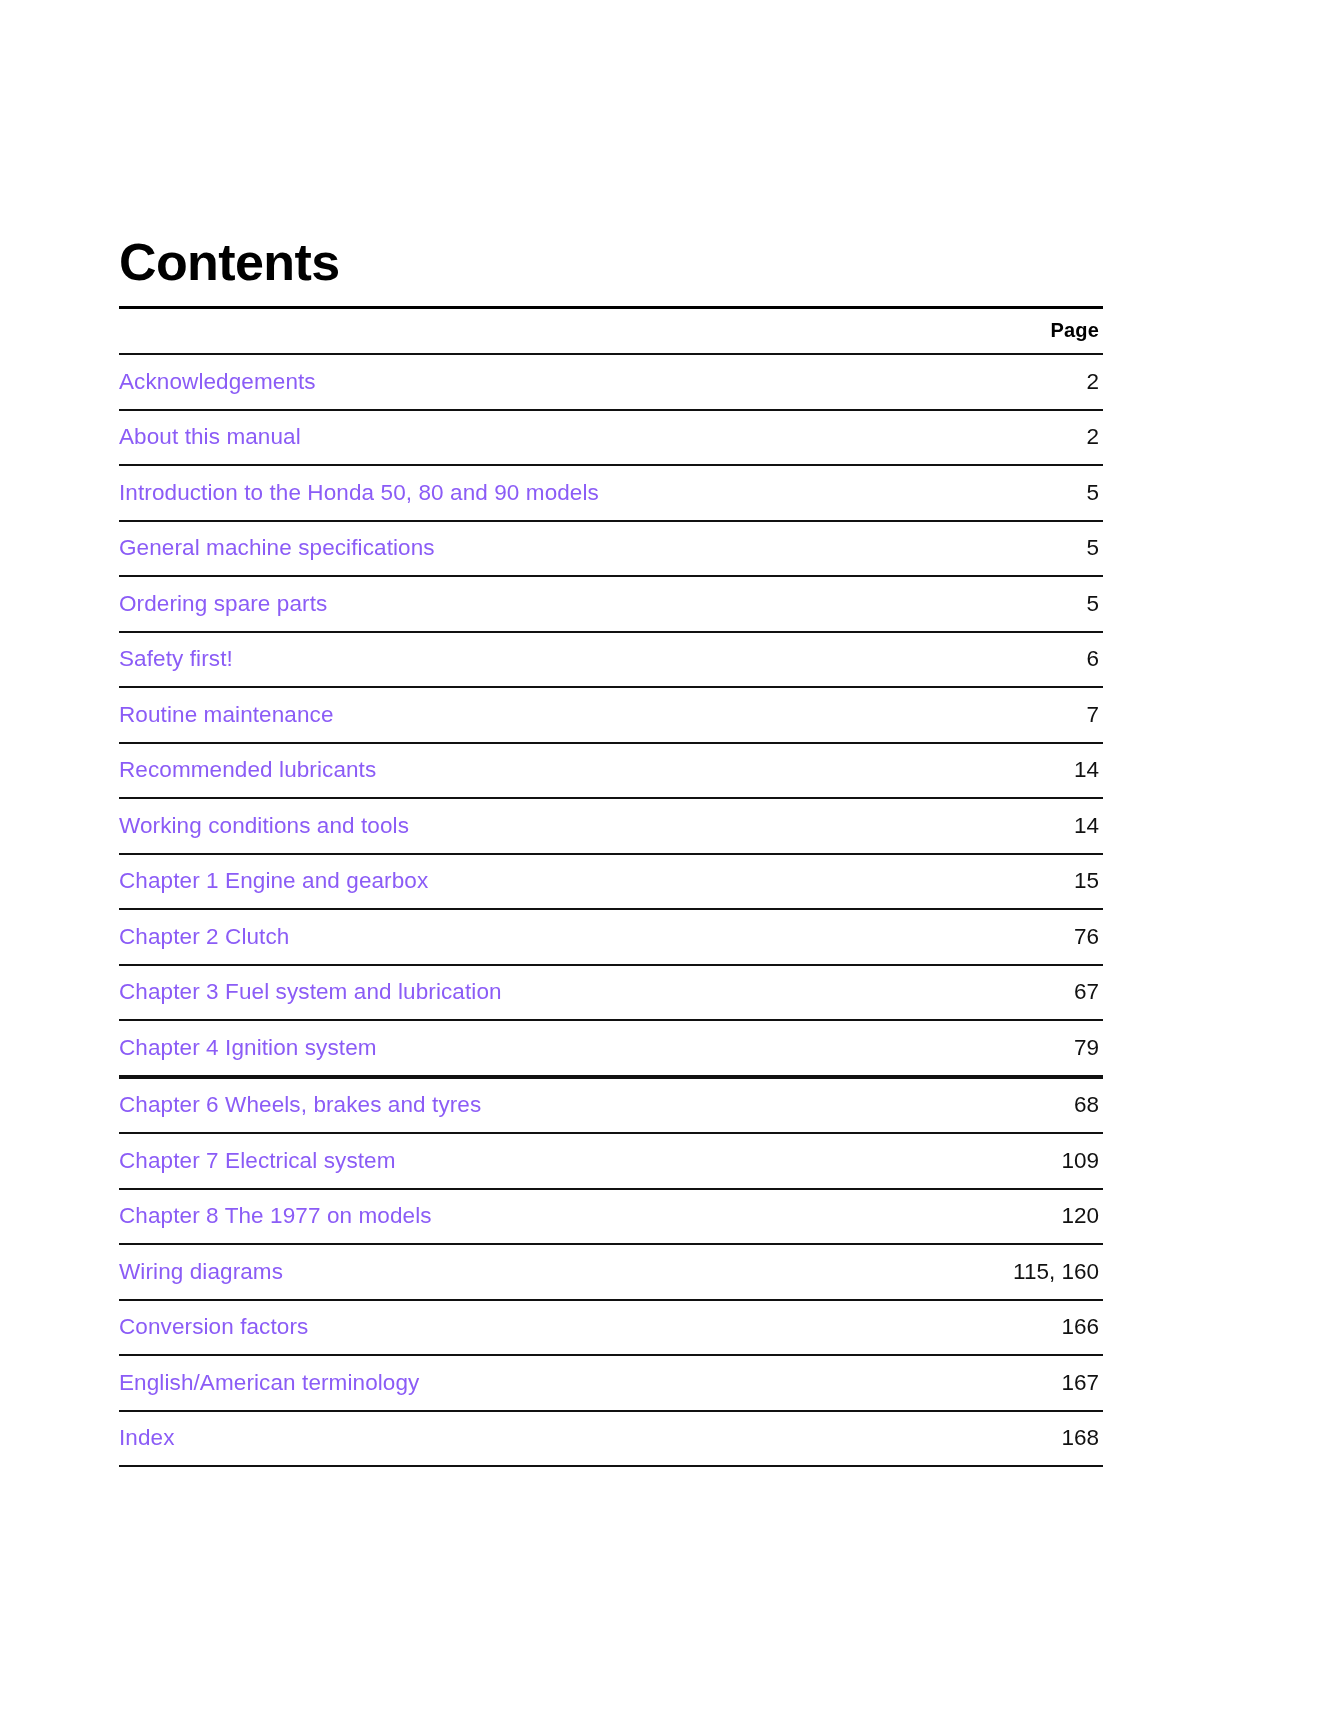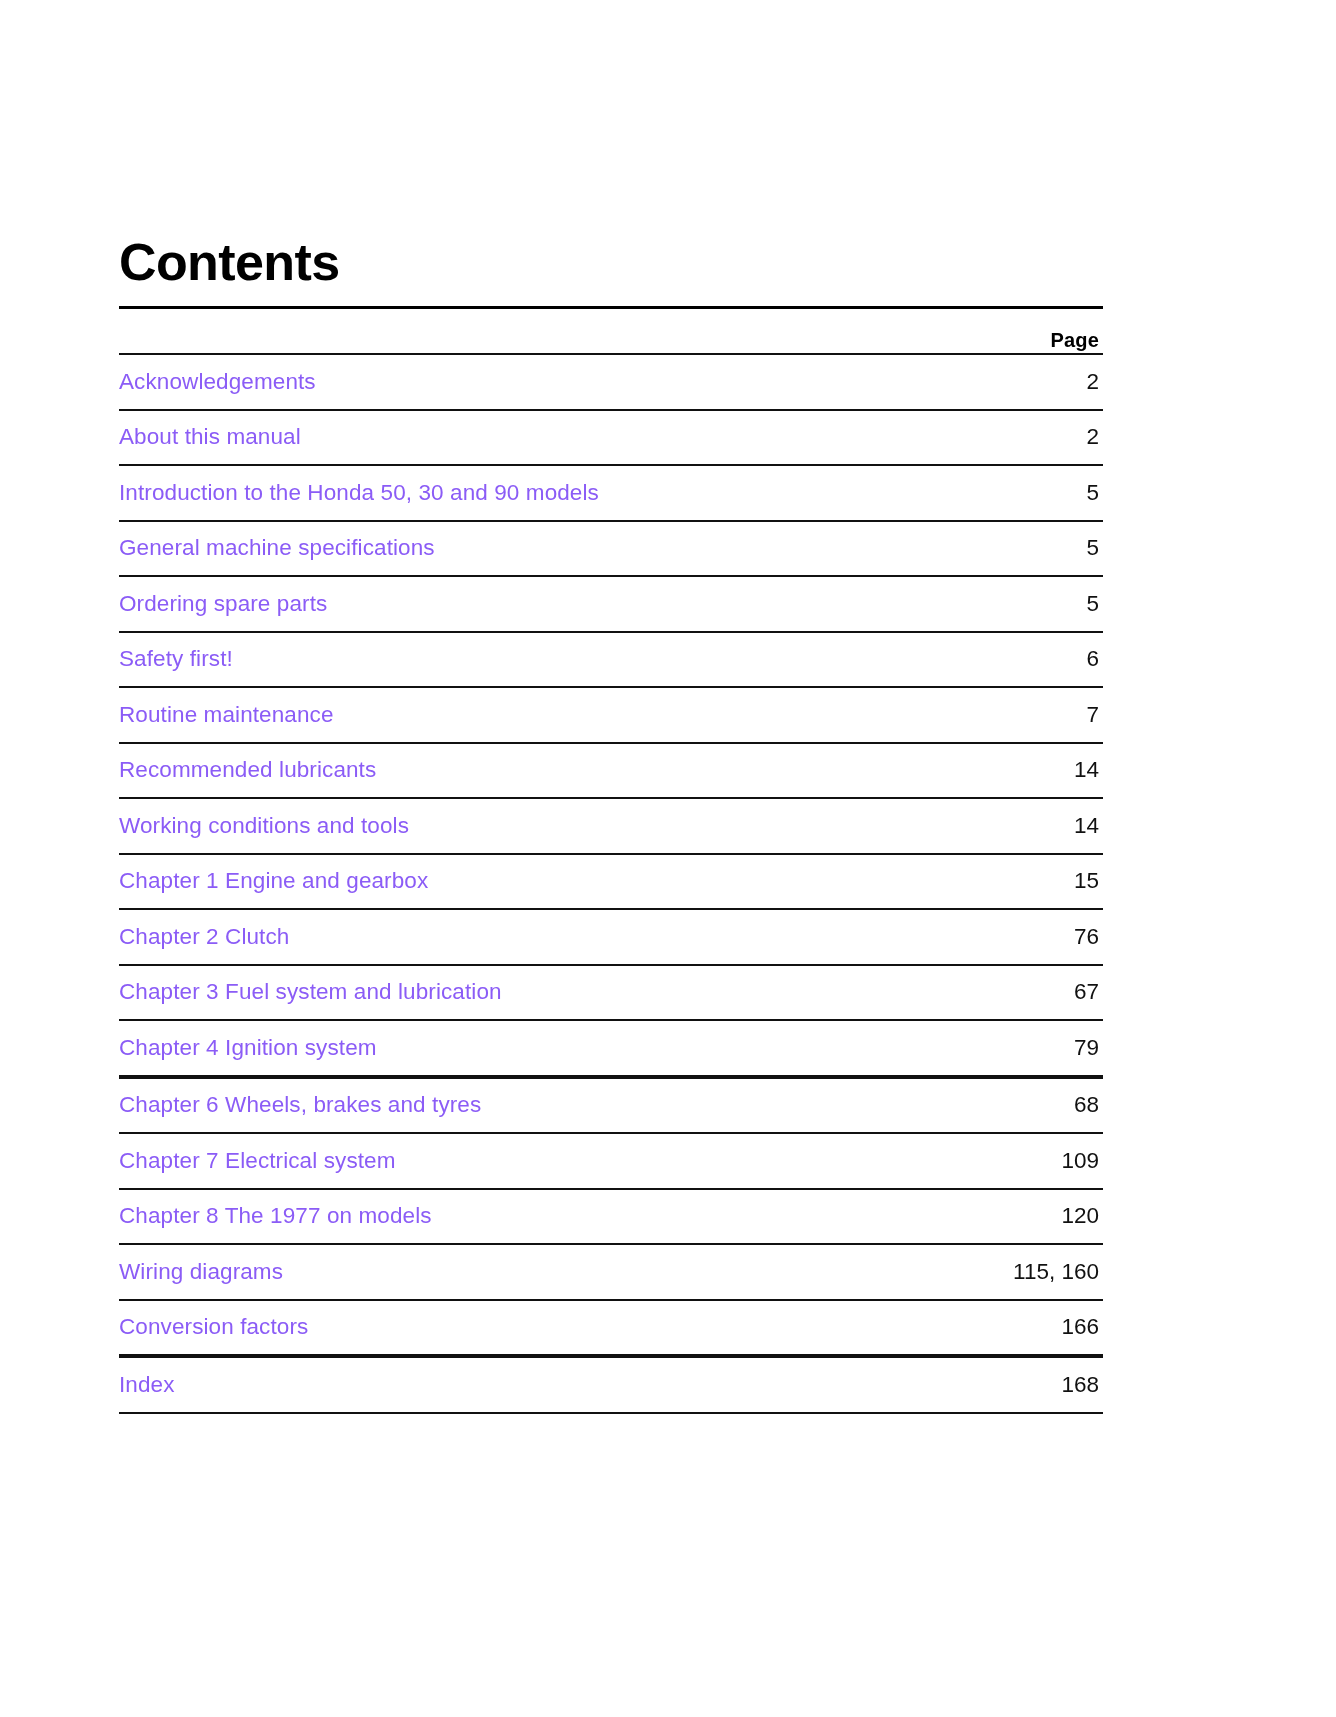--- a/index.html
+++ b/index.html
@@ -44,21 +44,21 @@
     height: 0;
     border-top: 3px solid #000000;
     width: 100%;
   }
   .rule.thin {
     border-top: 2.5px solid #111111;
   }
 
   .head-row {
     display: flex;
-    align-items: flex-end;
+    align-items: center;
     justify-content: flex-end;
     height: 44px;
     padding-bottom: 1px;
     box-sizing: border-box;
   }
   .head-page {
     font-size: 20px;
     font-weight: bold;
     letter-spacing: 0.2px;
     padding-right: 4px;
@@ -107,21 +107,21 @@
           <span class="toc-entry">Acknowledgements</span>
           <span class="toc-page">2</span>
         </div>
         <div class="rule thin"></div>
         <div class="toc-row">
           <span class="toc-entry">About this manual</span>
           <span class="toc-page">2</span>
         </div>
         <div class="rule thin"></div>
         <div class="toc-row">
-          <span class="toc-entry">Introduction to the Honda 50, 30 and 90 models</span>
+          <span class="toc-entry">Introduction to the Honda 50, 80 and 90 models</span>
           <span class="toc-page">5</span>
         </div>
         <div class="rule thin"></div>
         <div class="toc-row">
           <span class="toc-entry">General machine specifications</span>
           <span class="toc-page">5</span>
         </div>
         <div class="rule thin"></div>
         <div class="toc-row">
           <span class="toc-entry">Ordering spare parts</span>
@@ -187,20 +187,24 @@
         <div class="toc-row">
           <span class="toc-entry">Wiring diagrams</span>
           <span class="toc-page">115, 160</span>
         </div>
         <div class="rule thin"></div>
         <div class="toc-row">
           <span class="toc-entry">Conversion factors</span>
           <span class="toc-page">166</span>
         </div>
         <div class="rule thin"></div>
+        <div class="toc-row">
+          <span class="toc-entry">English/American terminology</span>
+          <span class="toc-page">167</span>
+        </div>
         <div class="rule thin"></div>
         <div class="toc-row">
           <span class="toc-entry">Index</span>
           <span class="toc-page">168</span>
         </div>
         <div class="rule thin"></div>
       </div>
 
   </div>
 </div>

